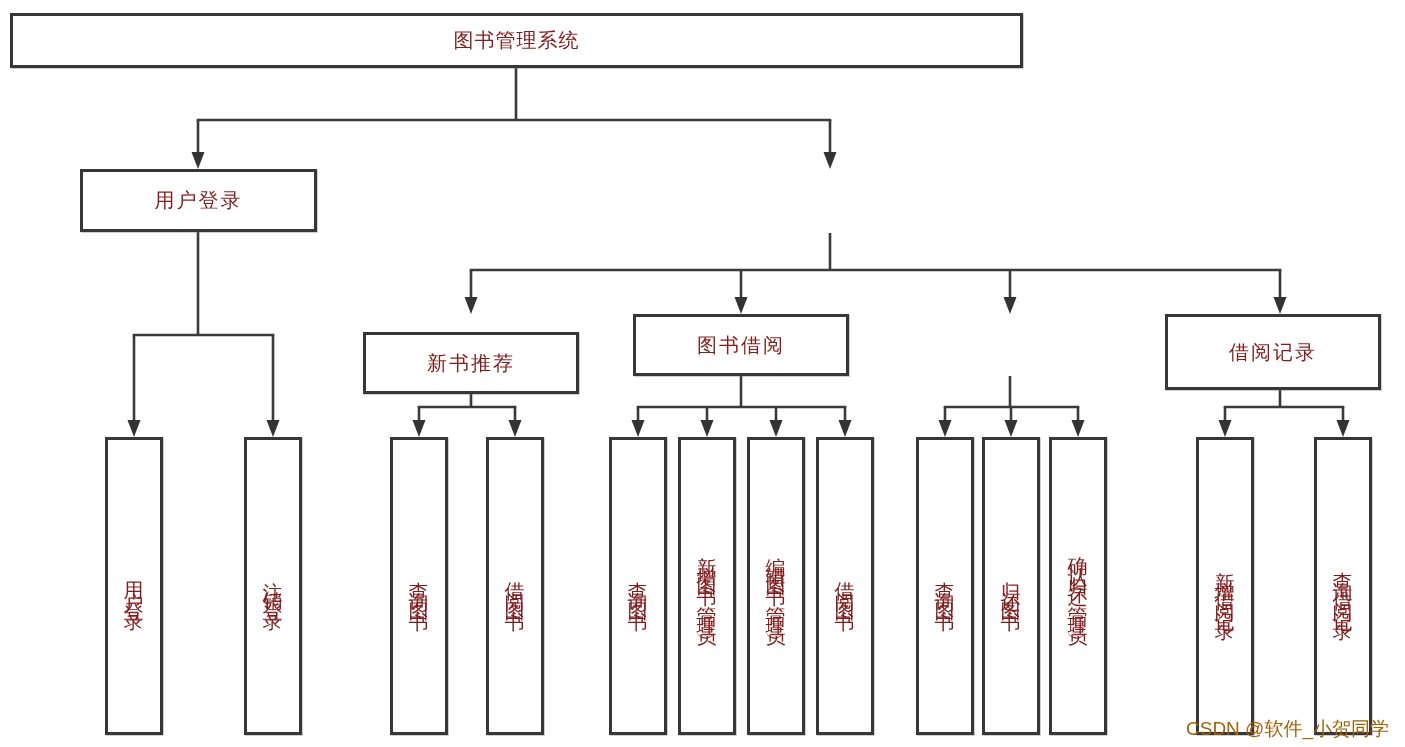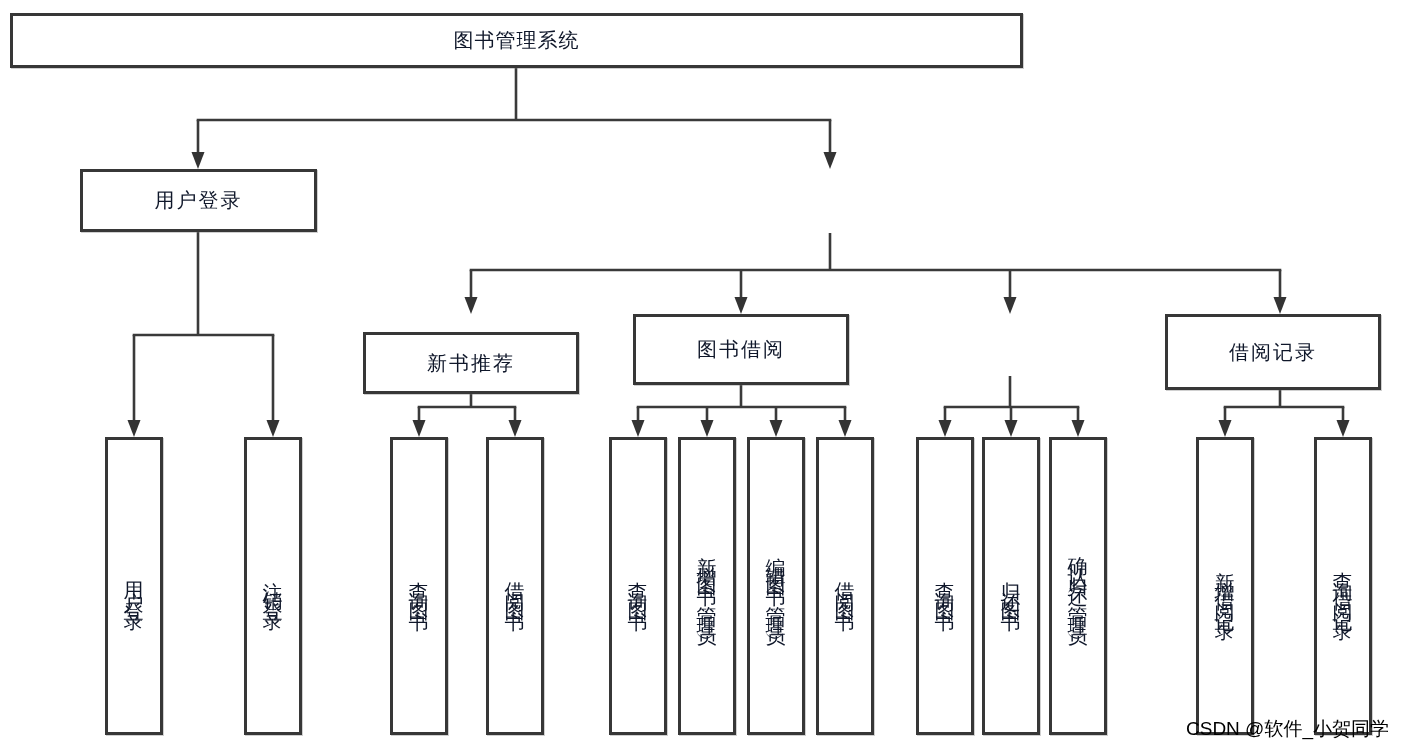--- a/index.html
+++ b/index.html
@@ -31,21 +31,21 @@
     stroke: none;
   }
   .node {
     position: absolute;
     box-sizing: border-box;
     border: 3px solid #373737;
     background: #ffffff;
     display: flex;
     align-items: center;
     justify-content: center;
-    color: #0f172a;
+    color: #7f1d1d;
     box-shadow: 1px 1px 0 0 rgba(120,120,120,0.35);
   }
   .node.h span {
     font-size: 20px;
     letter-spacing: 2px;
     white-space: nowrap;
   }
   .node.root span {
     font-size: 20px;
     letter-spacing: 1px;
@@ -55,21 +55,21 @@
     text-orientation: mixed;
     font-size: 20px;
     letter-spacing: 10px;
     line-height: 1;
   }
   .watermark {
     position: absolute;
     left: 1186px;
     top: 716px;
     font-size: 19px;
-    color: #000000;
+    color: #a16207;
     white-space: nowrap;
     z-index: 5;
   }
 </style>
 </head>
 <body>
 
 <div class="canvas">
 
   <svg class="connectors" width="1405" height="747">
@@ -152,21 +152,21 @@
     <span>图书管理系统</span>
   </div>
 
   <div class="node h" style="left:80px;top:169px;width:237px;height:63px">
     <span>用户登录</span>
   </div>
 
   <div class="node h" style="left:363px;top:332px;width:216px;height:62px">
     <span>新书推荐</span>
   </div>
-  <div class="node h" style="left:633px;top:314px;width:216px;height:71px">
+  <div class="node h" style="left:633px;top:314px;width:216px;height:62px">
     <span>图书借阅</span>
   </div>
   <div class="node h" style="left:1165px;top:314px;width:216px;height:76px">
     <span>借阅记录</span>
   </div>
 
   <div class="node v" style="left:105px;top:437px;width:58px;height:298px">
     <span>用户登录</span>
   </div>
   <div class="node v" style="left:244px;top:437px;width:58px;height:298px">

